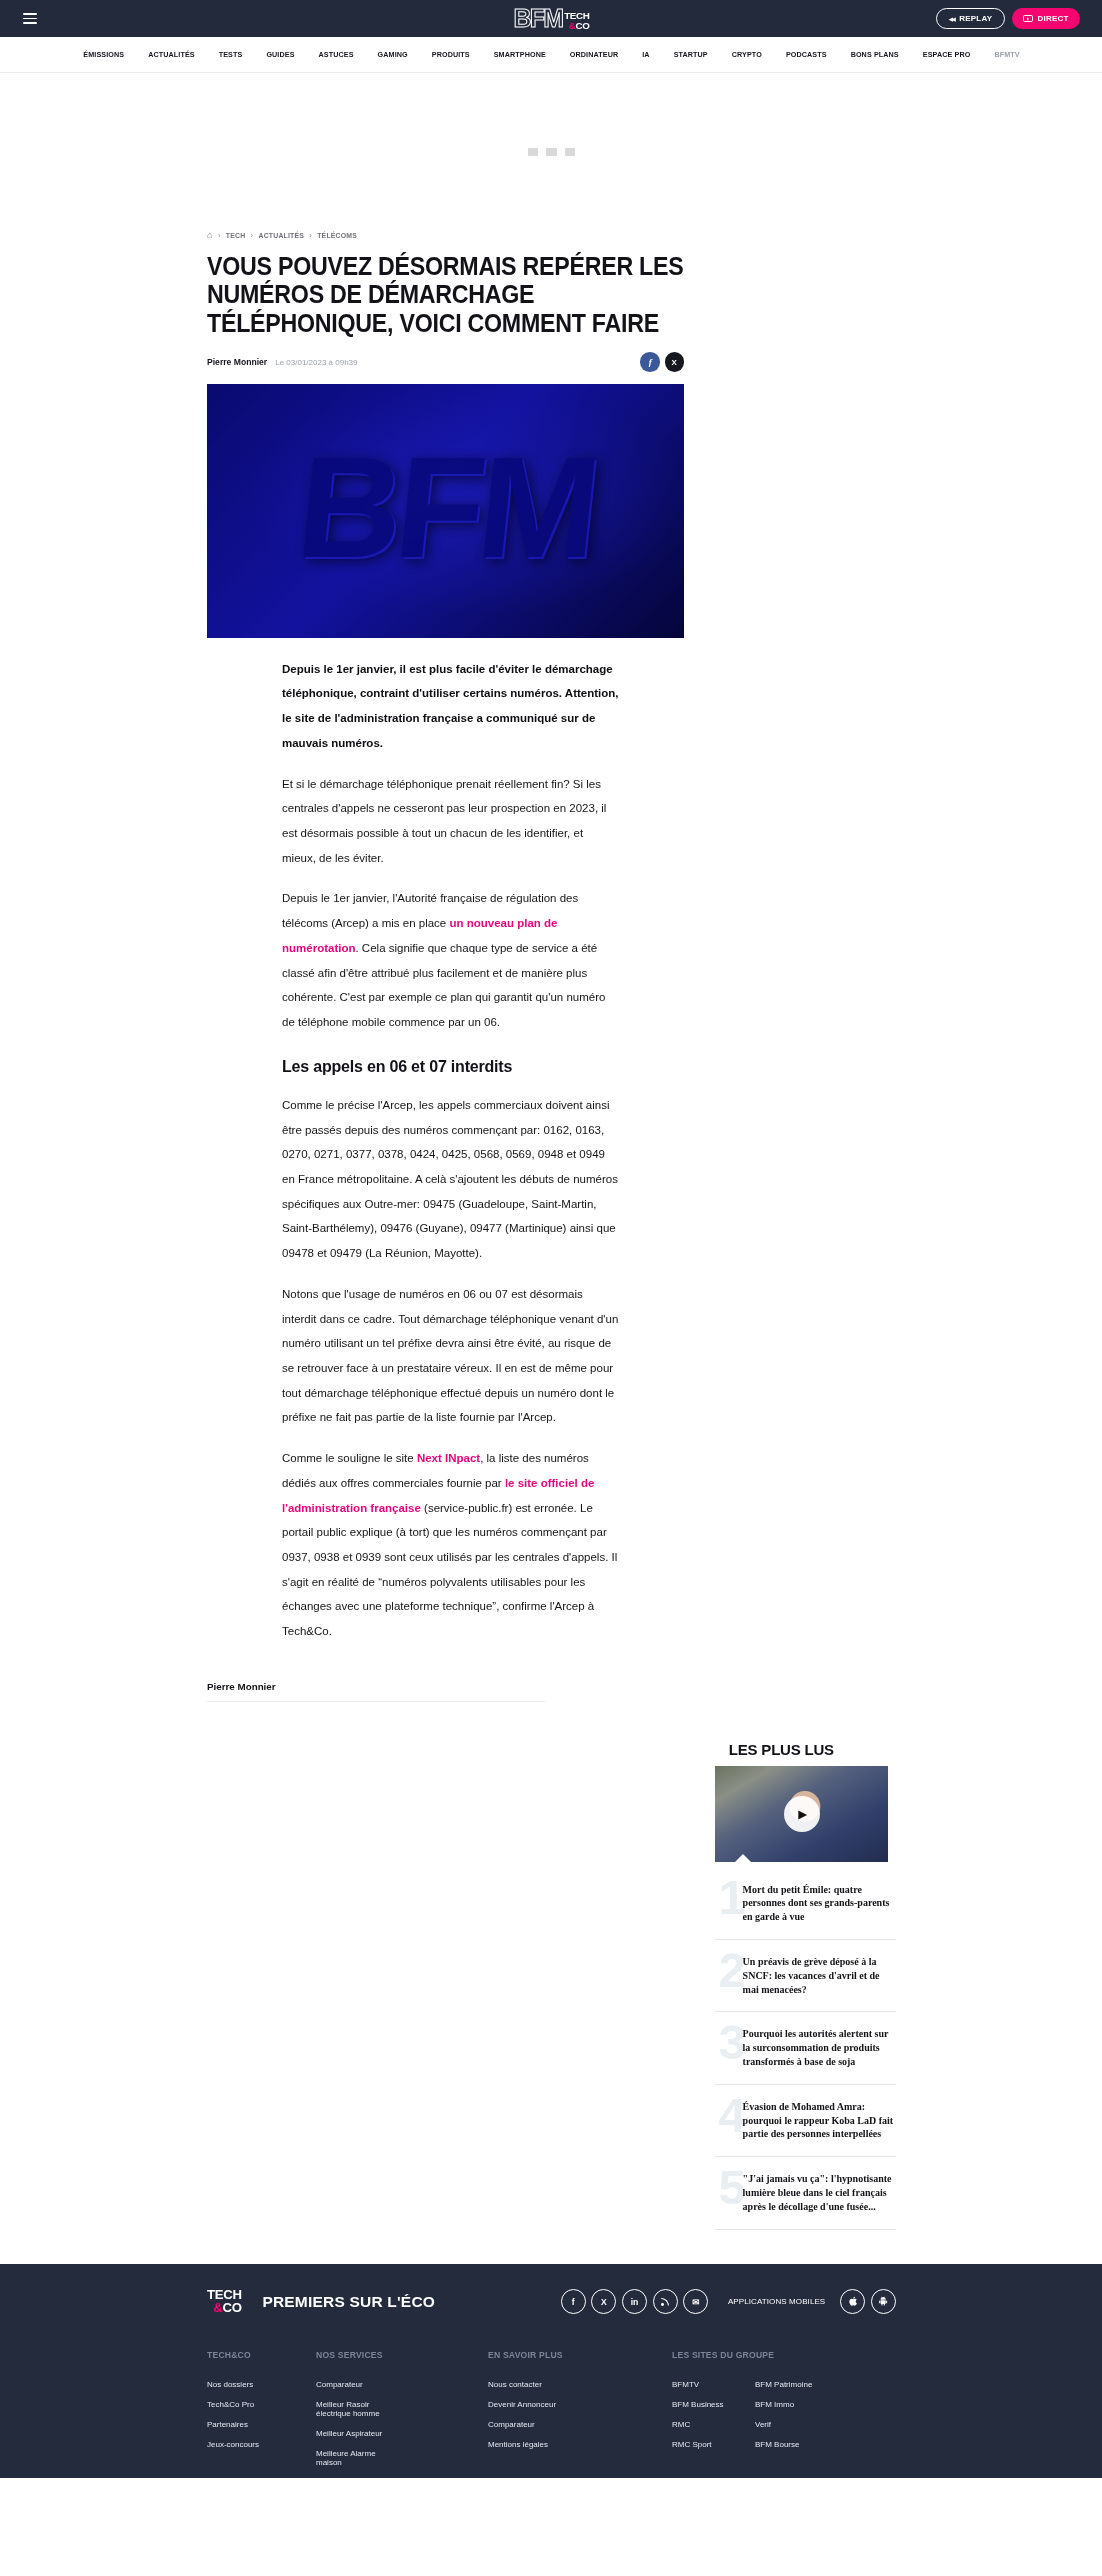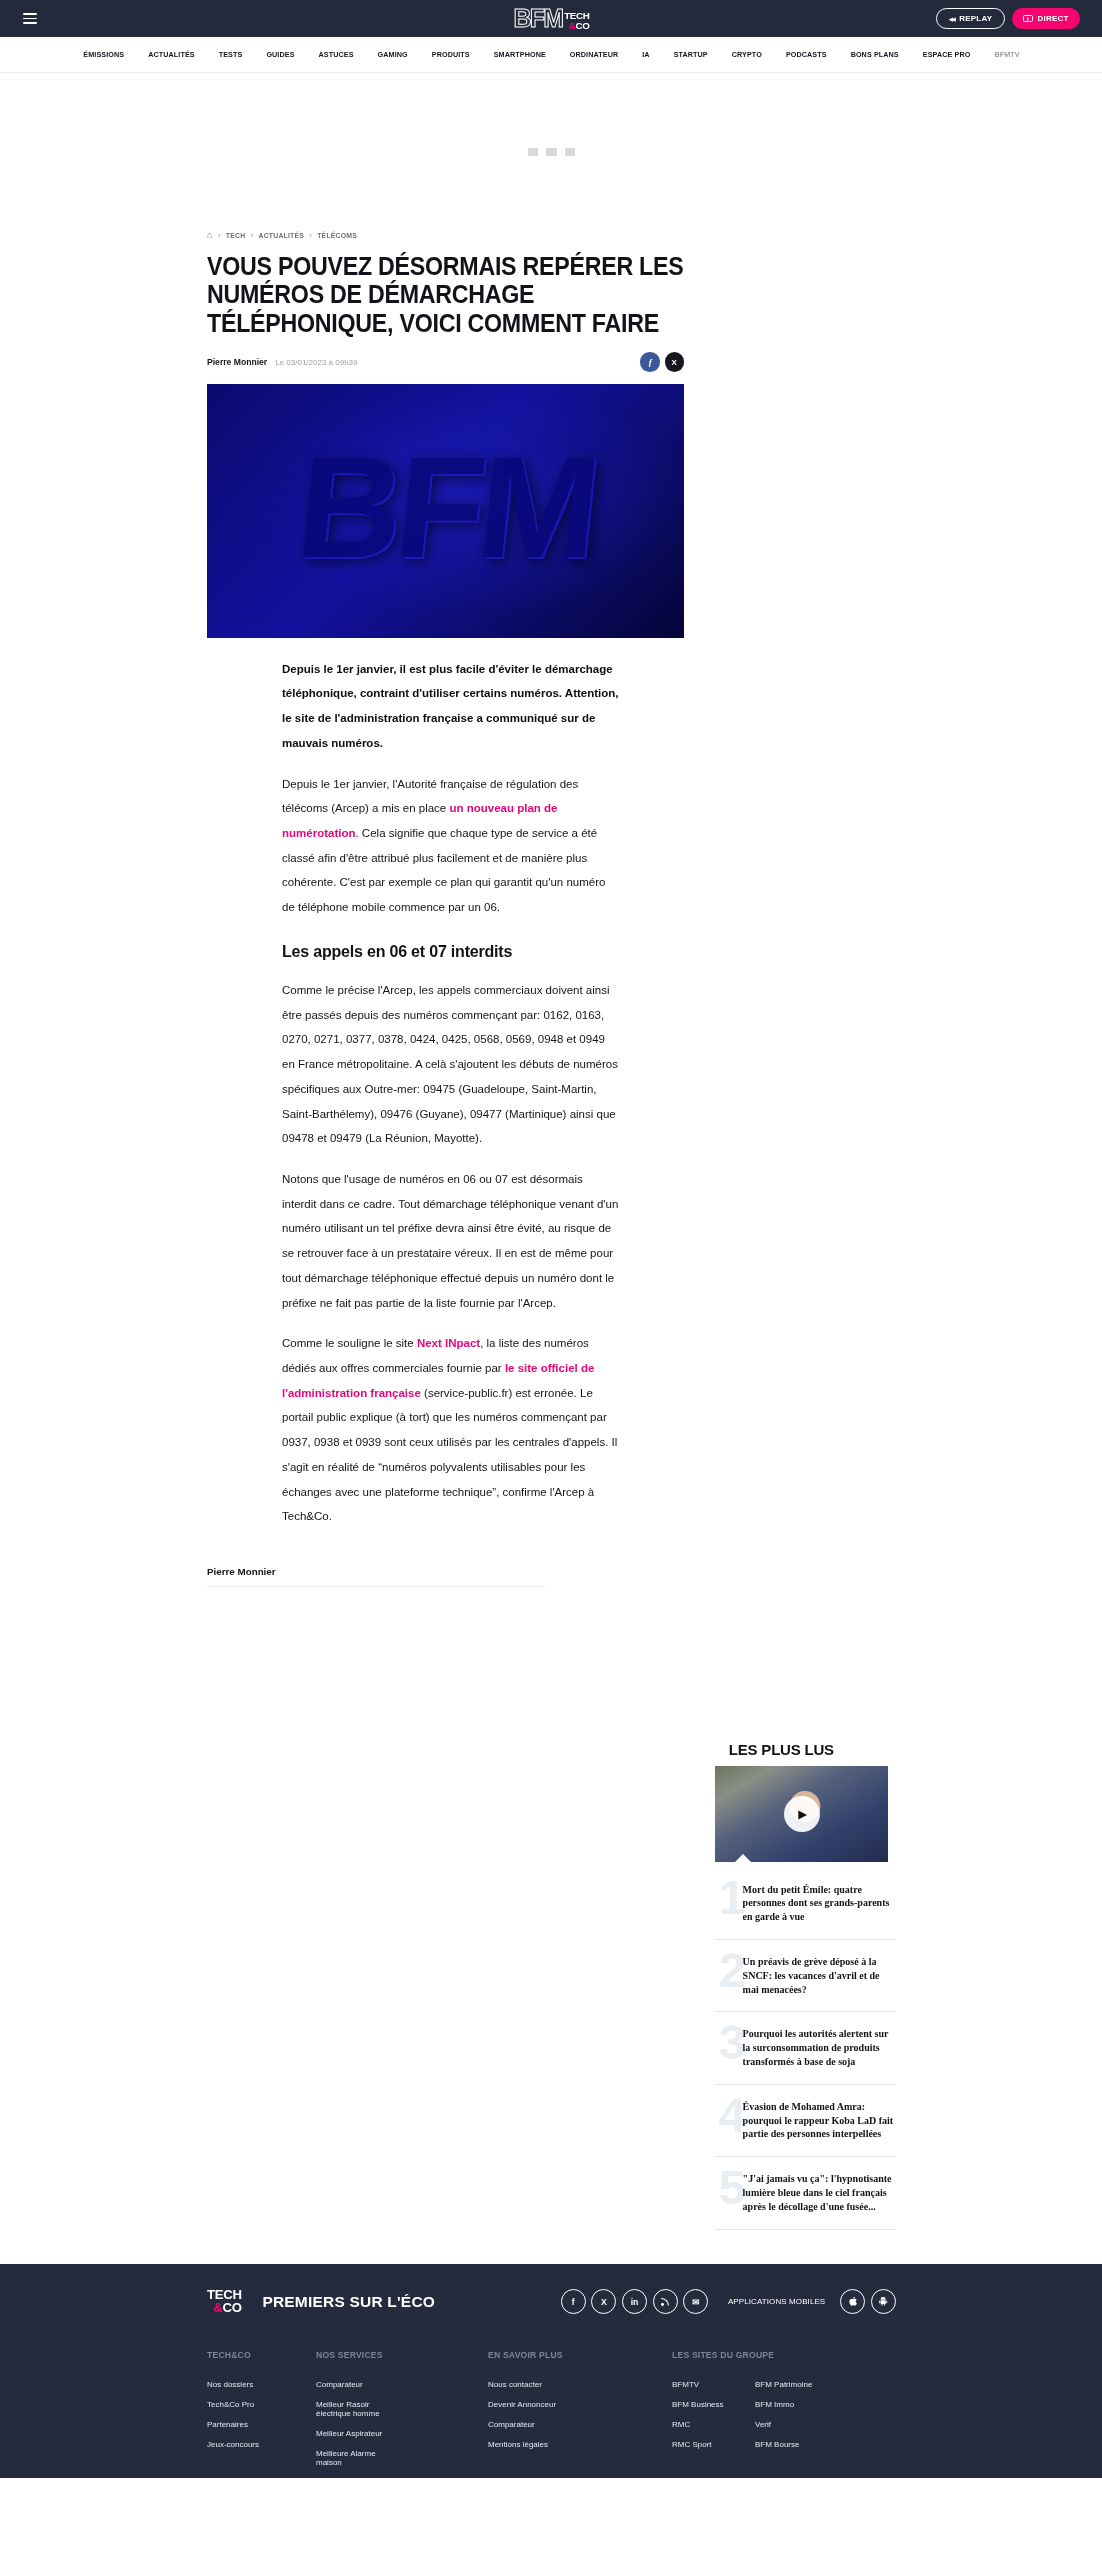--- a/index.html
+++ b/index.html
@@ -229,20 +229,21 @@
       <div class="share">
           <a class="sc fb">f</a>
           <a class="sc xx">X</a>
         </div>
     </div>
     <div class="hero">
       <span class="bfm3d">BFM</span>
     </div>
     <div class="article-body" id="article-body">
         <p class="lead">Depuis le 1er janvier, il est plus facile d'éviter le démarchage téléphonique, contraint d'utiliser certains numéros. Attention, le site de l'administration française a communiqué sur de mauvais numéros.</p>
+        <p class="para">Et si le démarchage téléphonique prenait réellement fin? Si les centrales d'appels ne cesseront pas leur prospection en 2023, il est désormais possible à tout un chacun de les identifier, et mieux, de les éviter.</p>
         <p class="para">Depuis le 1er janvier, l'Autorité française de régulation des télécoms (Arcep) a mis en place <a class="ilink">un nouveau plan de numérotation</a>. Cela signifie que chaque type de service a été classé afin d'être attribué plus facilement et de manière plus cohérente. C'est par exemple ce plan qui garantit qu'un numéro de téléphone mobile commence par un 06.</p>
         <h2 class="sub">Les appels en 06 et 07 interdits</h2>
         <p class="para">Comme le précise l'Arcep, les appels commerciaux doivent ainsi être passés depuis des numéros commençant par: 0162, 0163, 0270, 0271, 0377, 0378, 0424, 0425, 0568, 0569, 0948 et 0949 en France métropolitaine. A celà s'ajoutent les débuts de numéros spécifiques aux Outre-mer: 09475 (Guadeloupe, Saint-Martin, Saint-Barthélemy), 09476 (Guyane), 09477 (Martinique) ainsi que 09478 et 09479 (La Réunion, Mayotte).</p>
         <p class="para">Notons que l'usage de numéros en 06 ou 07 est désormais interdit dans ce cadre. Tout démarchage téléphonique venant d'un numéro utilisant un tel préfixe devra ainsi être évité, au risque de se retrouver face à un prestataire véreux. Il en est de même pour tout démarchage téléphonique effectué depuis un numéro dont le préfixe ne fait pas partie de la liste fournie par l'Arcep.</p>
         <p class="para">Comme le souligne le site <a class="ilink">Next INpact</a>, la liste des numéros dédiés aux offres commerciales fournie par <a class="ilink">le site officiel de l'administration française</a> (service-public.fr) est erronée. Le portail public explique (à tort) que les numéros commençant par 0937, 0938 et 0939 sont ceux utilisés par les centrales d'appels. Il s'agit en réalité de “numéros polyvalents utilisables pour les échanges avec une plateforme technique”, confirme l'Arcep à Tech&amp;Co.</p>
       </div>
     <div class="signature">
       <a>Pierre Monnier</a>
     </div>
   </main>

